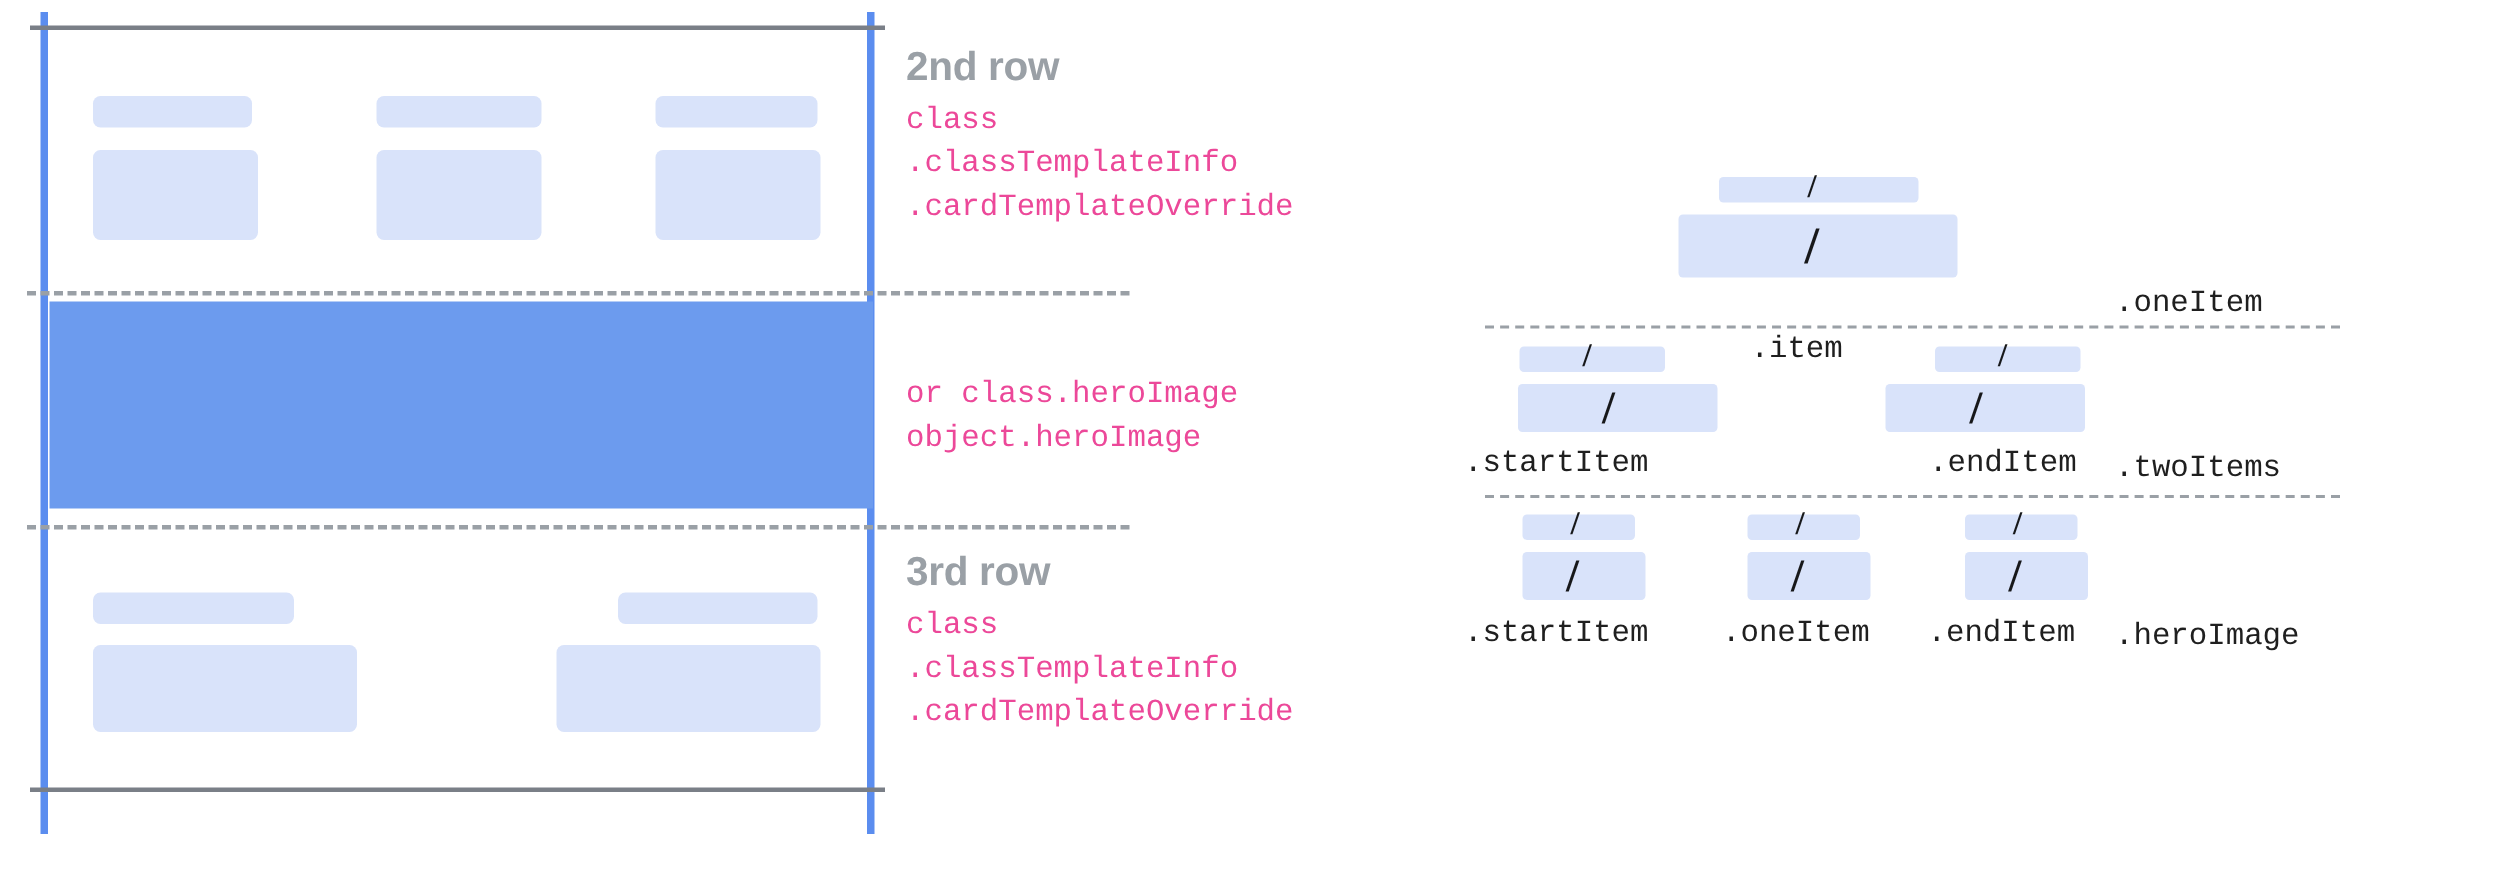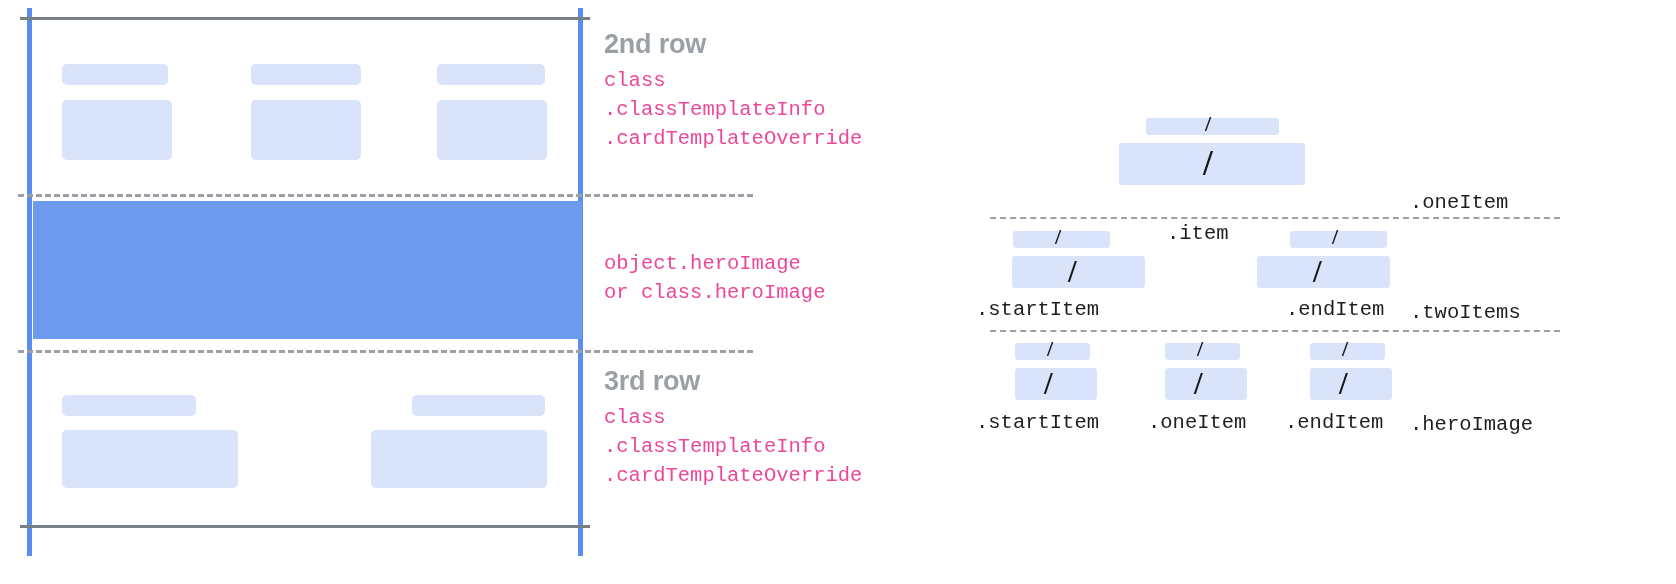--- a/index.html
+++ b/index.html
@@ -167,22 +167,22 @@
 </div>
 
 <div class="rowblock" style="top:30px;">
   <div class="rowtitle">2nd row</div>
   <div class="mono">class</div>
   <div class="mono">.classTemplateInfo</div>
   <div class="mono">.cardTemplateOverride</div>
 </div>
 
 <div class="rowblock" style="top:249px;">
+  <div class="mono">or class.heroImage</div>
   <div class="mono">object.heroImage</div>
-  <div class="mono">or class.heroImage</div>
 </div>
 
 <div class="rowblock" style="top:367px;">
   <div class="rowtitle">3rd row</div>
   <div class="mono">class</div>
   <div class="mono">.classTemplateInfo</div>
   <div class="mono">.cardTemplateOverride</div>
 </div>
 
 <div id="right-panel">

